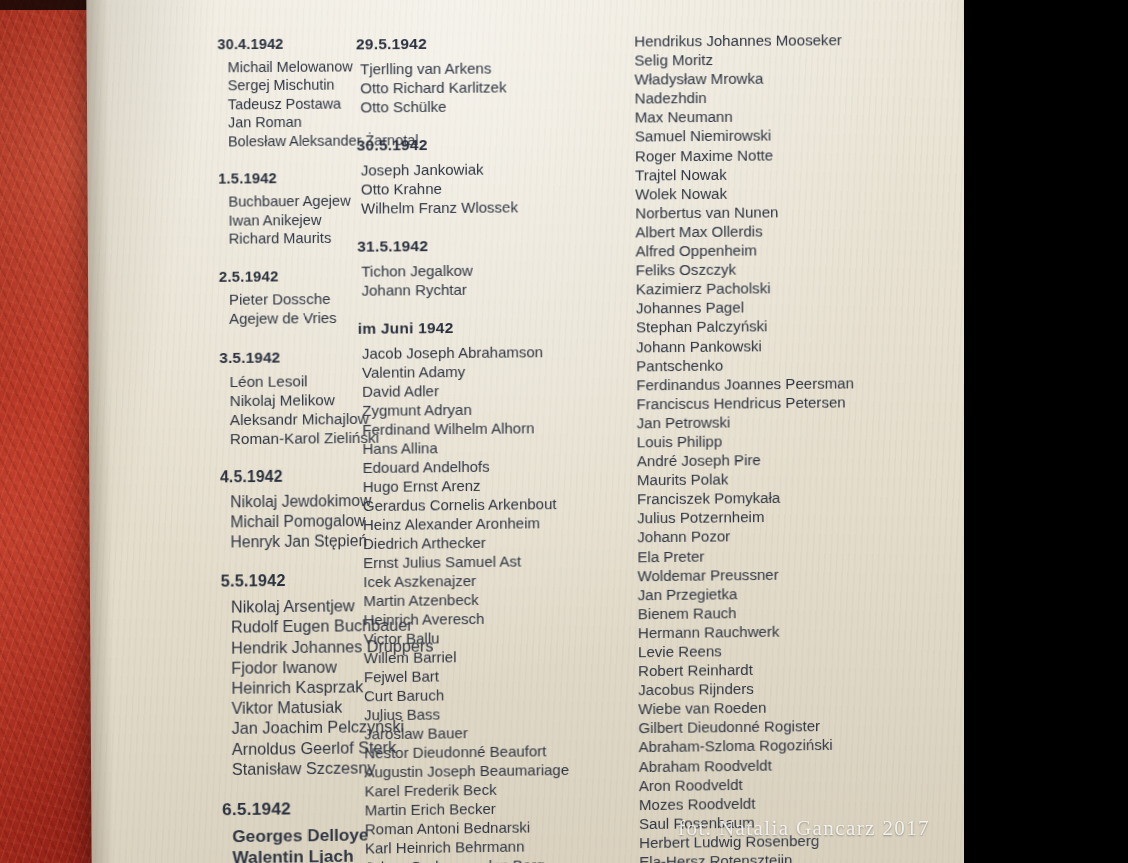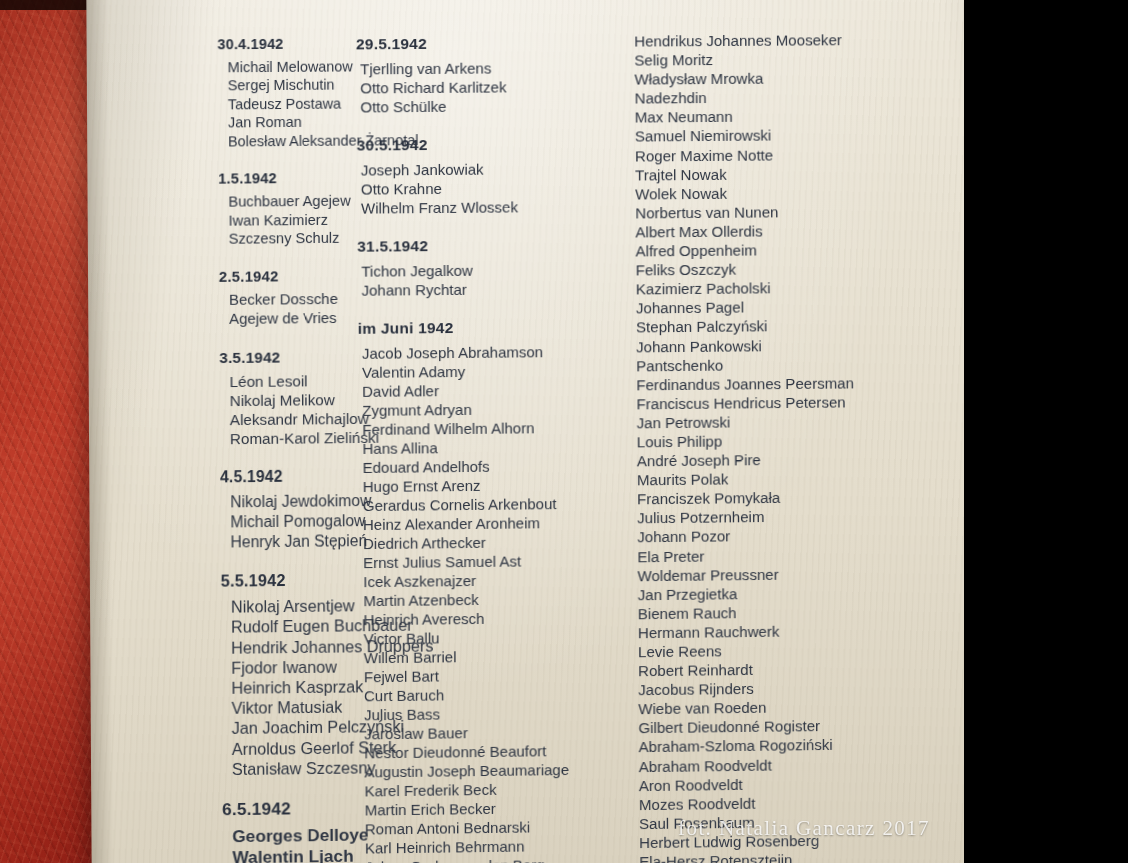--- a/index.html
+++ b/index.html
@@ -171,26 +171,26 @@
             <div class="date">30.4.1942</div>
             <div class="name">Michail Melowanow</div>
             <div class="name">Sergej Mischutin</div>
             <div class="name">Tadeusz Postawa</div>
             <div class="name">Jan Roman</div>
             <div class="name">Bolesław Aleksander Żarnotal</div>
           </div>
           <div class="group g1">
             <div class="date">1.5.1942</div>
             <div class="name">Buchbauer Agejew</div>
-            <div class="name">Iwan Kazimierz</div>
-            <div class="name">Szczesny Schulz</div>
+            <div class="name">Iwan Anikejew</div>
+            <div class="name">Richard Maurits</div>
           </div>
           <div class="group g2">
             <div class="date">2.5.1942</div>
-            <div class="name">Becker Dossche</div>
+            <div class="name">Pieter Dossche</div>
             <div class="name">Agejew de Vries</div>
           </div>
           <div class="group g3">
             <div class="date">3.5.1942</div>
             <div class="name">Léon Lesoil</div>
             <div class="name">Nikolaj Melikow</div>
             <div class="name">Aleksandr Michajlow</div>
             <div class="name">Roman-Karol Zieliński</div>
           </div>
           <div class="group g4">

